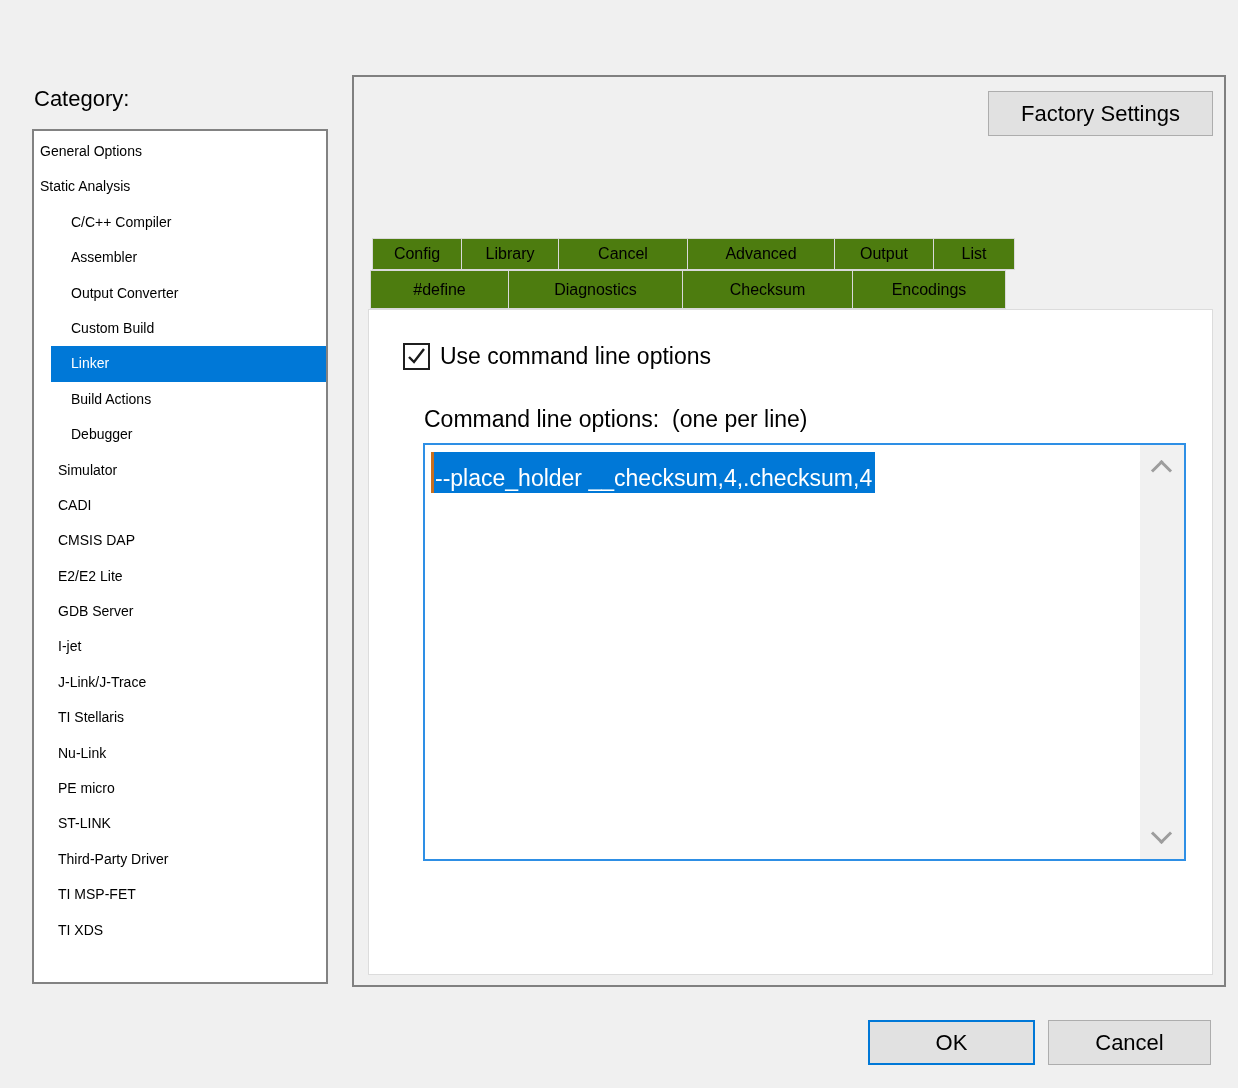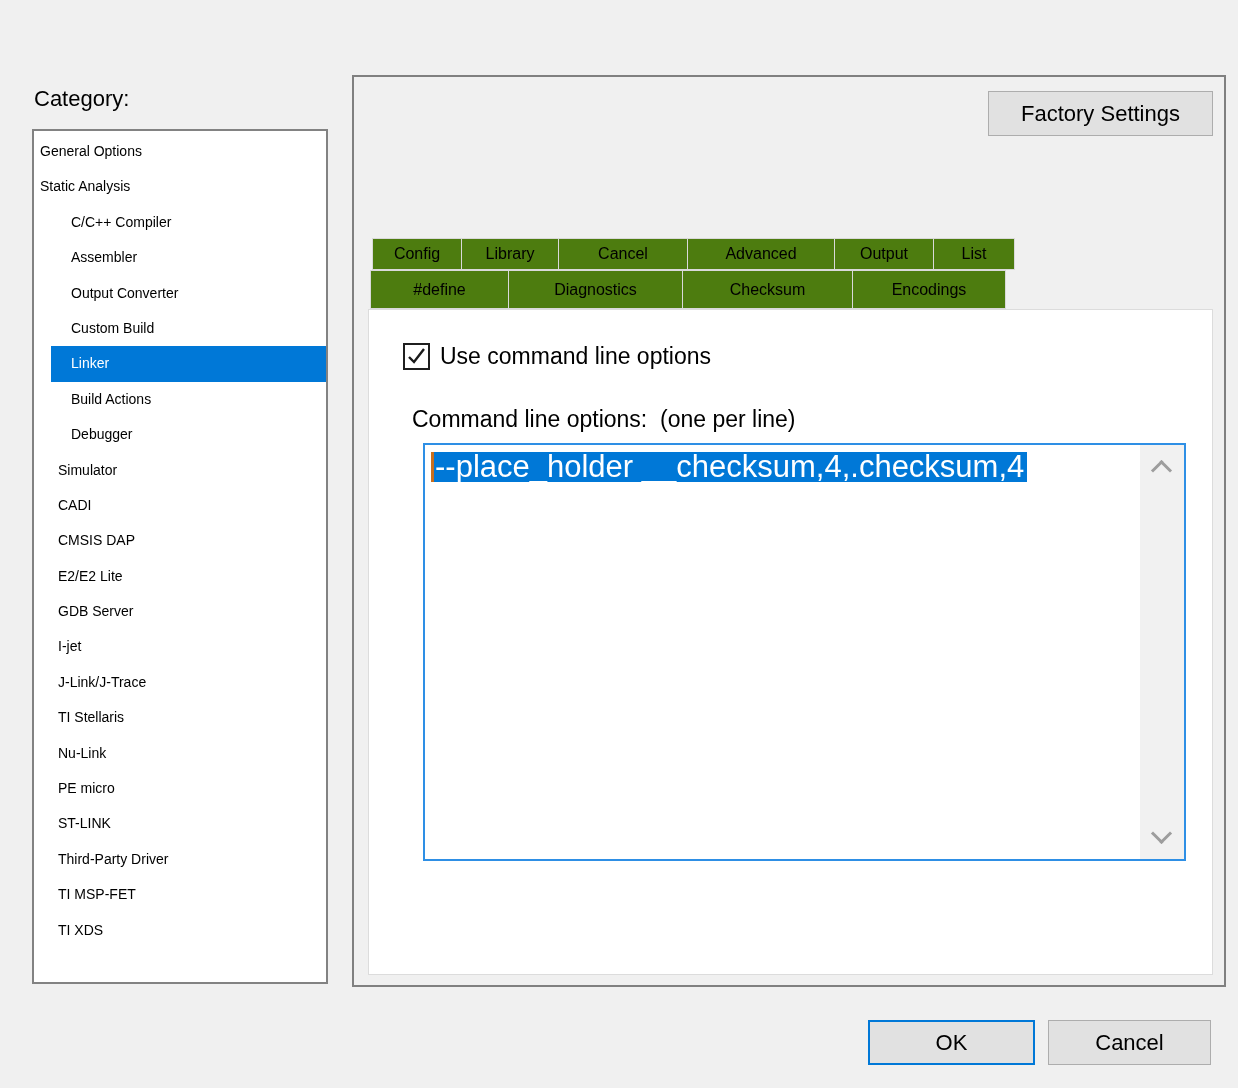--- a/index.html
+++ b/index.html
@@ -37,28 +37,28 @@
   .t14{width:148px}.t15{width:100px}.t16{width:82px}
   .t20{width:139px}.t21{width:175px}.t22{width:171px}.t23{width:154px}
 
   
   .pane { left:14px; top:232px; width:845px; height:666px;
           background:#fff; border:1px solid #dcdcdc; z-index:2; }
   .check-row { left:34px; top:33px; display:flex; align-items:center; }
   .checkbox { width:27px; height:27px; background:#fff; border:2px solid #1f1f1f;
               display:inline-flex; align-items:center; justify-content:center; cursor:pointer; }
   .check-label { margin-left:10px; font-size:23px; }
-  .cmd-label { left:43px; top:96px; font-size:23px; white-space:pre; }
+  .cmd-label { left:55px; top:96px; font-size:23px; white-space:pre; }
 
   .textarea { left:54px; top:133px; width:763px; height:418px;
               background:#fff; border:2px solid #2e8fe5; cursor:text; }
   .textline { position:absolute; left:6px; top:7px; display:flex; align-items:stretch; }
   .caret { width:3px; background:#c86f1f; }
-  .seltext { background:#0078d7; color:#fff; font-size:31px; line-height:30px;
-             padding:0 3px 0 1px; white-space:pre; }
+  .seltext { background:#0078d7; color:#fff; font-size:23px; line-height:30px;
+             padding:11px 3px 0 1px; white-space:pre; }
 
   .vscroll { position:absolute; right:0; top:0; bottom:0; width:44px; background:#f1f1f1; }
   .chev { position:absolute; left:14px; width:15px; height:15px;
           border-top:3px solid #9d9d9d; border-right:3px solid #9d9d9d; }
   .chev.up   { top:18px;    transform:rotate(-45deg); }
   .chev.down { bottom:18px; transform:rotate(135deg); }
 
   
   .ok     { left:868px;  top:1020px; width:167px; height:45px; border:2px solid #0078d7; }
   .cancel { left:1048px; top:1020px; width:163px; height:45px; }

